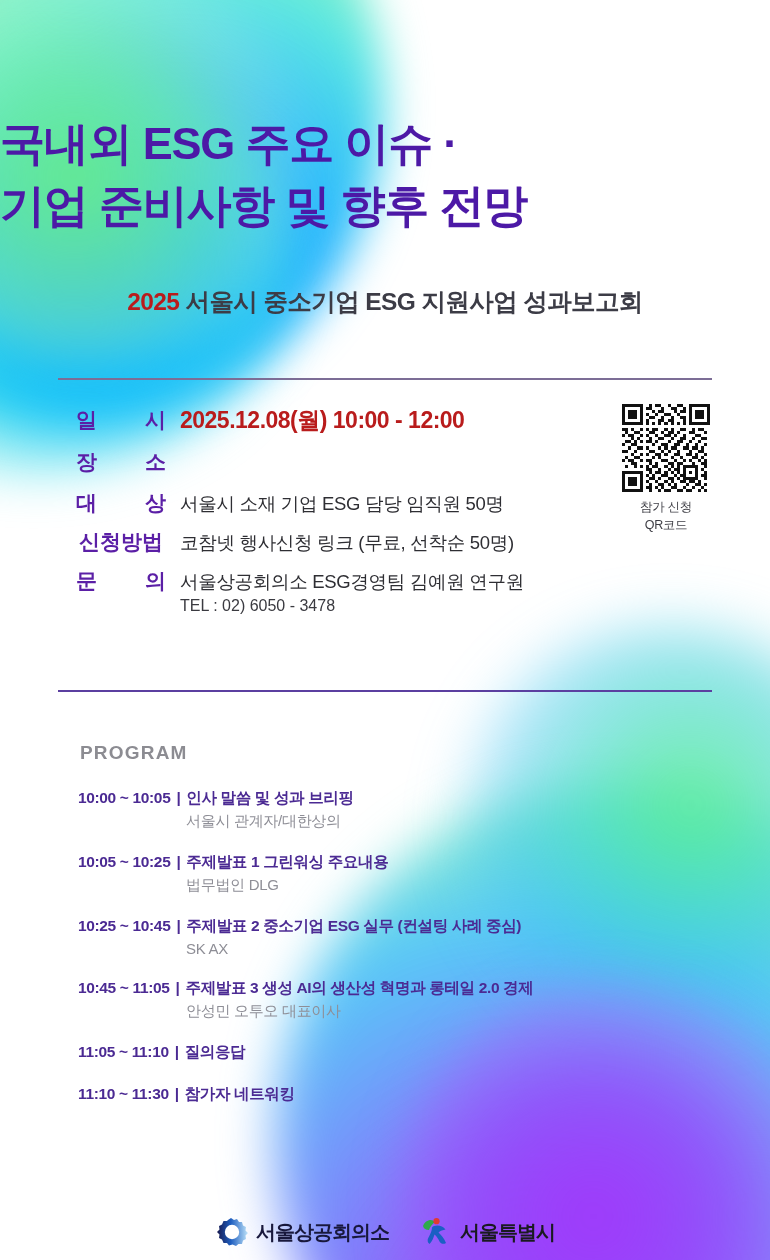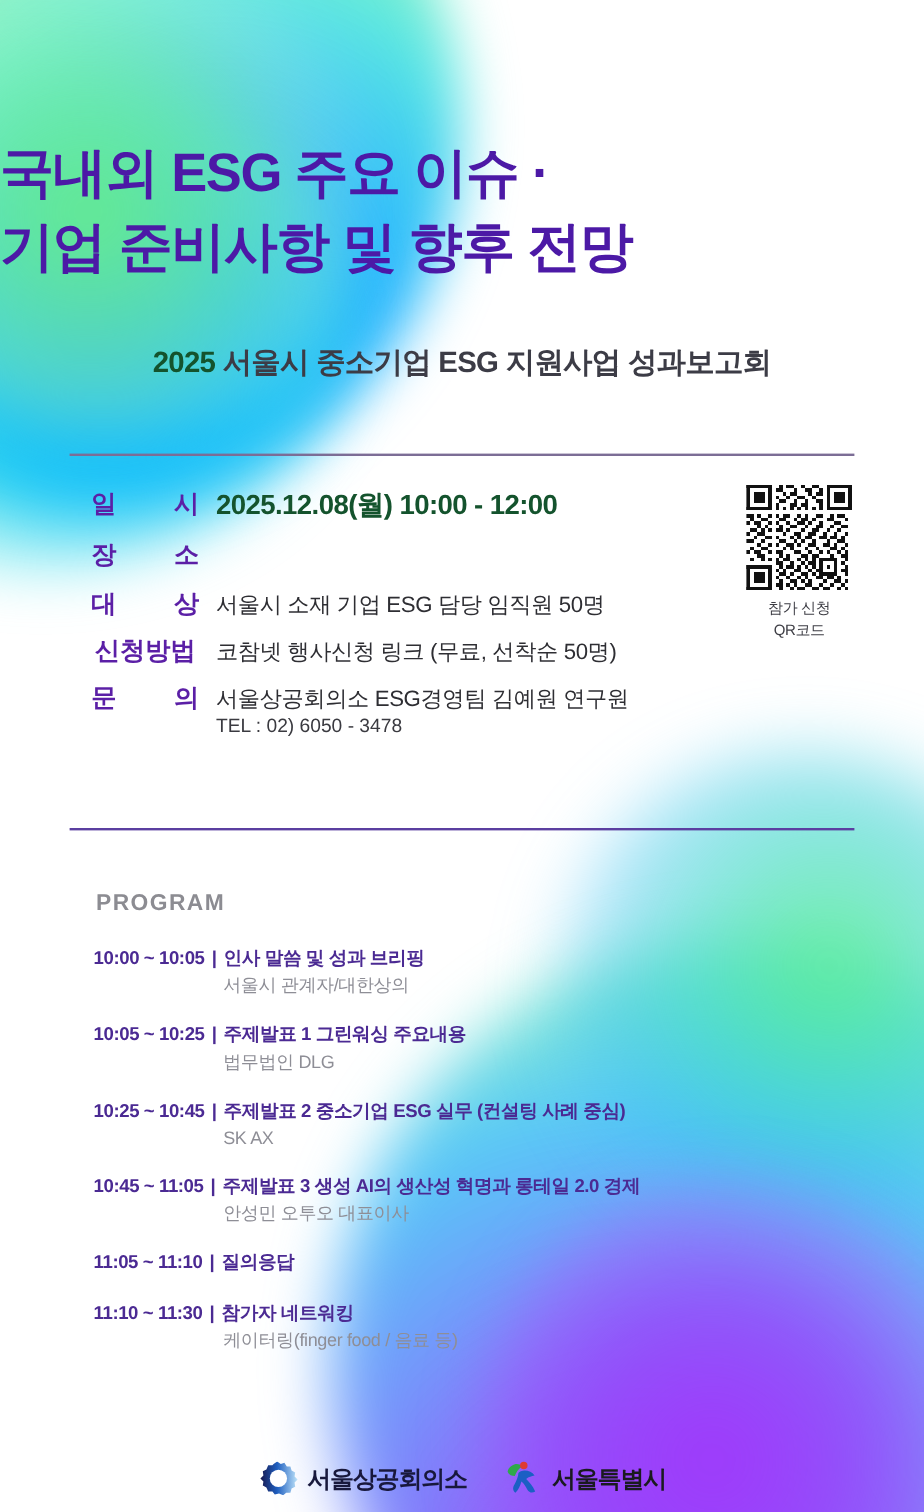--- a/index.html
+++ b/index.html
@@ -114,21 +114,21 @@
     left: 0;
     right: 0;
     text-align: center;
     font-size: 24.5px;
     font-weight: 700;
     color: #3C3C46;
     letter-spacing: -0.6px;
     white-space: nowrap;
   }
   .subtitle .year {
-    color: #14532d;
+    color: #b91c1c;
   }
 
   .rule {
     position: absolute;
     left: 58px;
     width: 654px;
     height: 2px;
     background: #7C6D96;
   }
   .rule-top  { top: 378px; }
@@ -156,21 +156,21 @@
     letter-spacing: 0;
     text-align: center;
   }
   .info-label.spread {
     display: flex;
     justify-content: space-between;
     padding: 0 14px;
     box-sizing: border-box;
   }
   .info-value {
-    color: #14532d;
+    color: #b91c1c;
     font-size: 23px;
     font-weight: 700;
     letter-spacing: -0.5px;
     line-height: 1.28;
   }
   .info-value.small {
     font-size: 18.5px;
     font-weight: 400;
     color: #2E2E33;
     letter-spacing: -0.3px;
@@ -618,21 +618,20 @@
           <span>질의응답</span>
         </div>
       </div>
 
       <div class="prog-item">
         <div class="prog-head">
           <span>11:10 ~ 11:30</span>
           <span class="sep">|</span>
           <span>참가자 네트워킹</span>
         </div>
-        <div class="prog-sub">케이터링(finger food / 음료 등)</div>
       </div>
 
     </div>
 
     <div class="footer">
 
       <div class="logo logo-kcci">
         <svg width="34" height="28" viewBox="0 0 34 28">
           <defs>
             <linearGradient id="gKcci" x1="0" y1="0" x2="1" y2="0">

